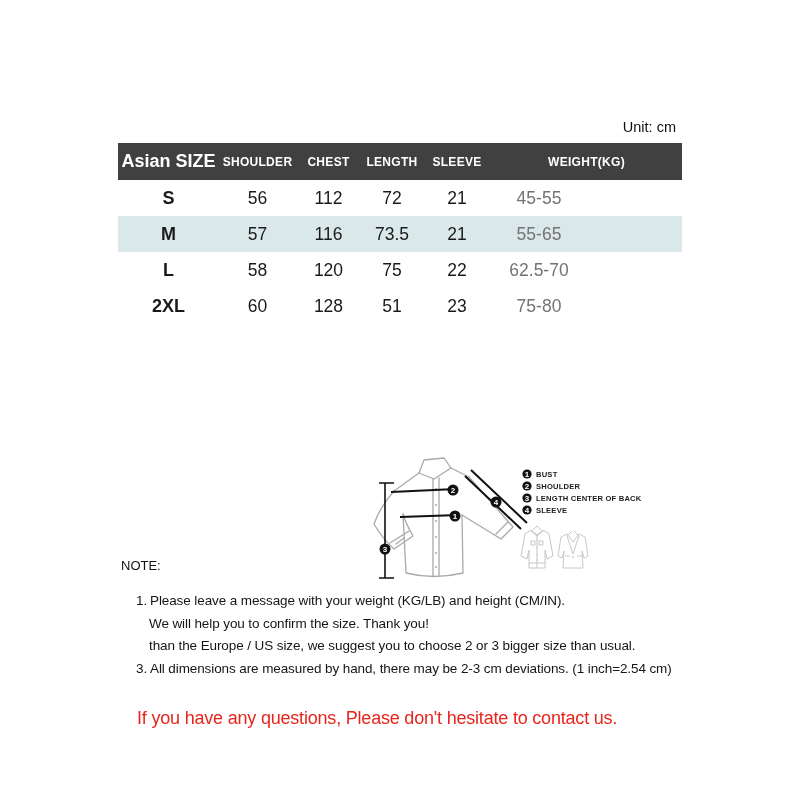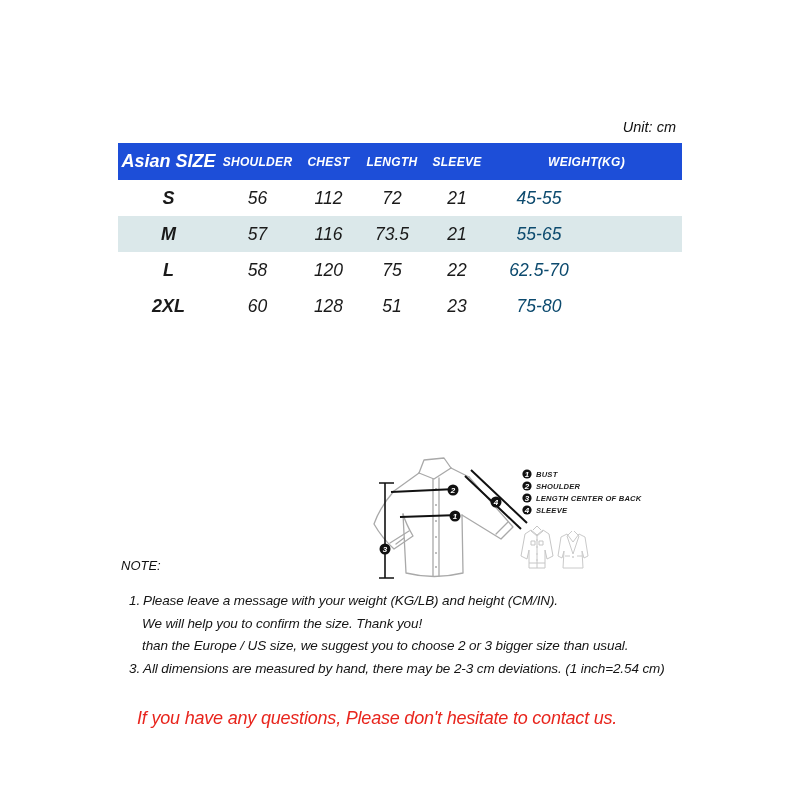--- a/index.html
+++ b/index.html
@@ -1,50 +1,50 @@
 <!DOCTYPE html>
 <html><head>
 <meta charset="utf-8">
 <style>
   html,body{margin:0;padding:0;}
   body{
     width:800px;height:800px;background:#ffffff;
     font-family:"Liberation Sans","DejaVu Sans",sans-serif;
     color:#1a1a1a;overflow:hidden;
   }
-  #canvas{position:relative;width:800px;height:644px;background:#fff;font-style:italic;}
+  #canvas{position:relative;width:800px;height:644px;background:#fff;}
 
   
   .unit-label{
     position:absolute;left:540px;top:119px;width:136px;
     text-align:right;font-size:14.5px;color:#111;
   }
 
   
   .size-table-wrap{position:absolute;left:118px;top:143px;width:564px;}
   table.size-table{border-collapse:collapse;table-layout:fixed;width:564px;}
   table.size-table td,table.size-table th{padding:0;text-align:center;overflow:hidden;white-space:nowrap;}
-  tr.head-row{background:#1d4ed8;color:#fff;height:37px;}
+  tr.head-row{background:#404040;color:#fff;height:37px;}
   tr.head-row th{font-weight:bold;font-size:12px;letter-spacing:.3px;}
   tr.head-row th.first{font-size:18px;letter-spacing:0;}
   tr.data-row{height:36px;font-size:17.5px;}
   tr.data-row.alt{background:#dbe8ea;}
   td.size-cell{font-weight:bold;font-size:18px;}
-  td.weight-cell{color:#0c4a6e;padding-right:95px !important;}
+  td.weight-cell{color:#737373;padding-right:95px !important;}
   col.c1{width:101px}col.c2{width:77px}col.c3{width:65px}
   col.c4{width:62px}col.c5{width:68px}col.c6{width:191px}
 
   
   .diagram{position:absolute;left:360px;top:445px;width:300px;height:150px;}
   .legend-text{font-size:7.6px;font-weight:bold;fill:#1c1c1c;letter-spacing:.2px;}
   .marker-num{font-size:8px;font-weight:bold;fill:#ffffff;}
 
   
   .note-title{position:absolute;left:105px;top:558px;font-size:13px;color:#111;margin-left:16px;}
-  .note-lines{position:absolute;left:129px;top:590px;font-size:13.5px;letter-spacing:-.1px;color:#151515;}
+  .note-lines{position:absolute;left:136px;top:590px;font-size:13.5px;letter-spacing:-.1px;color:#151515;}
   .note-line{white-space:nowrap;line-height:22.5px;height:22.5px;}
   .note-line .num{display:inline-block;min-width:14px;}
   .note-line.cont{padding-left:13px;}
 
   .contact-text{
     position:absolute;left:137px;top:706px;white-space:nowrap;
     font-size:18px;letter-spacing:-.2px;color:#e8251d;line-height:24px;
   }
 </style>
 </head>

